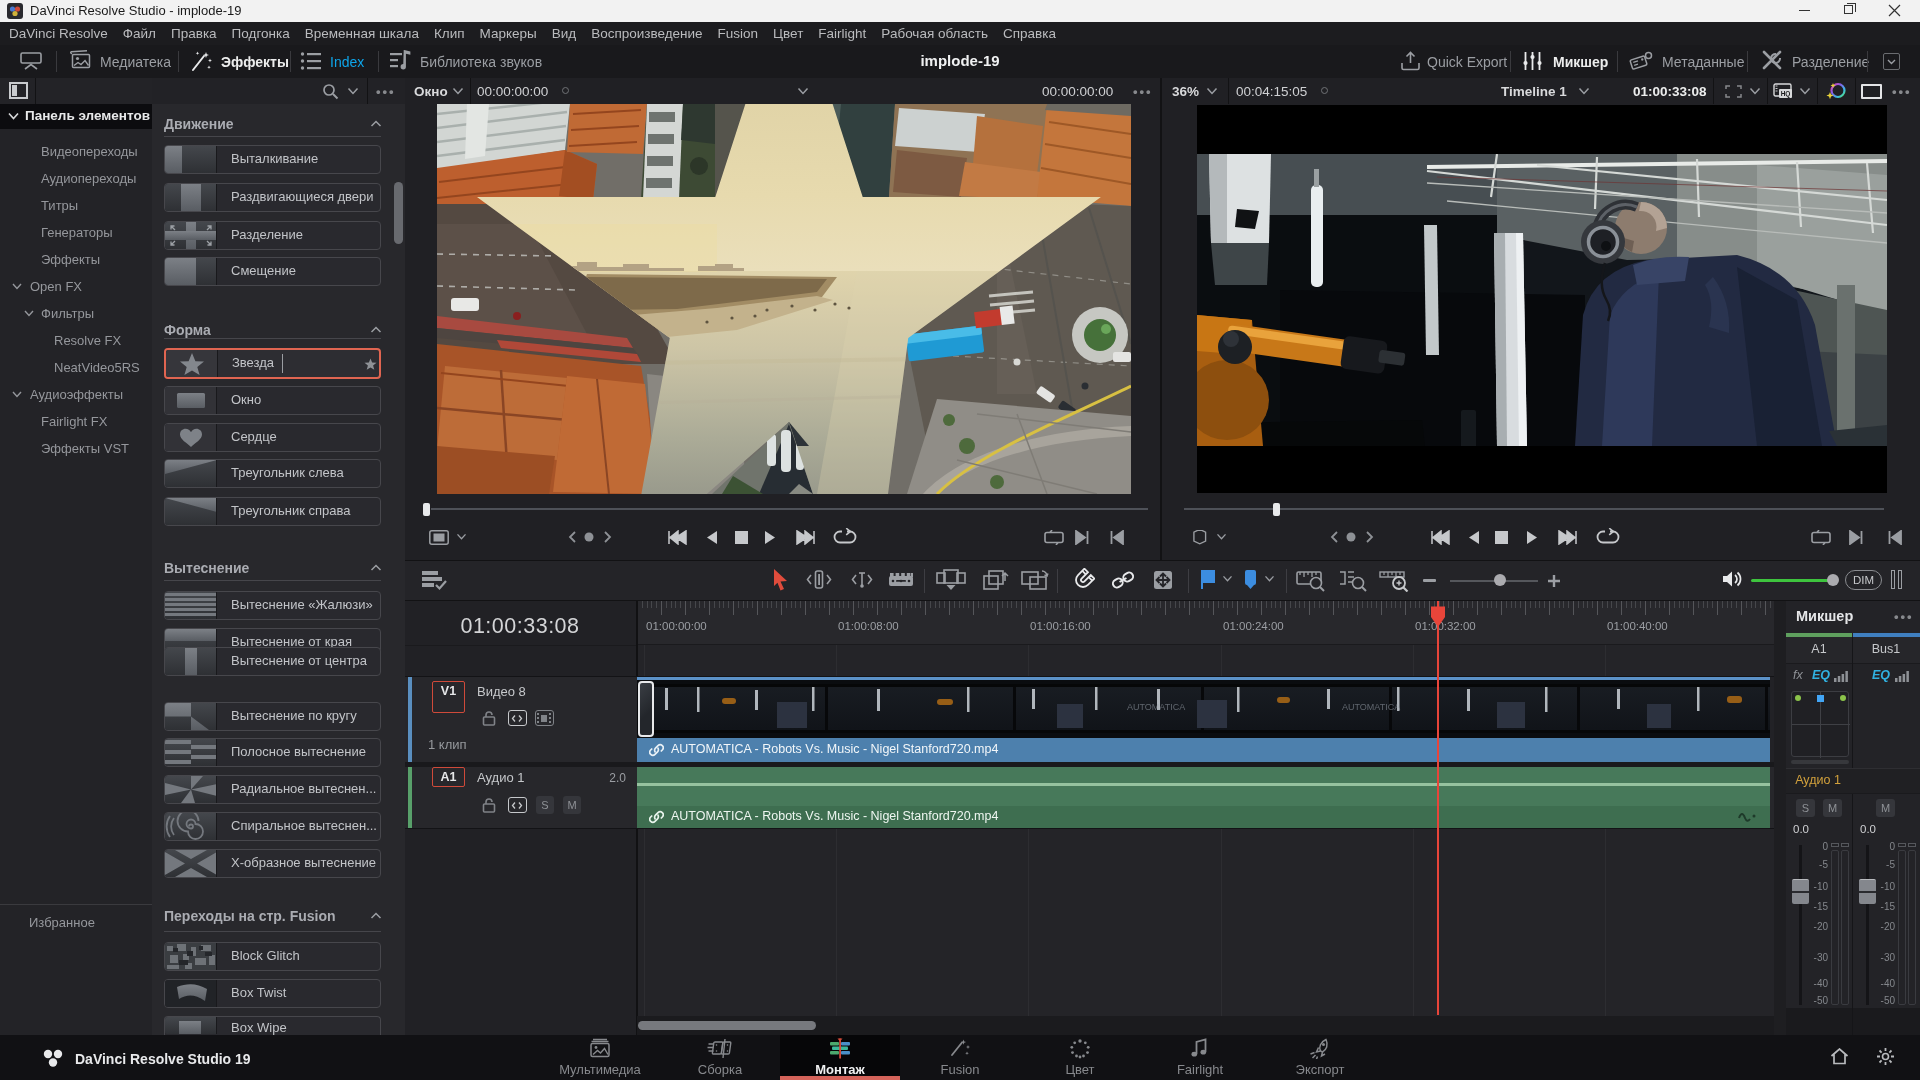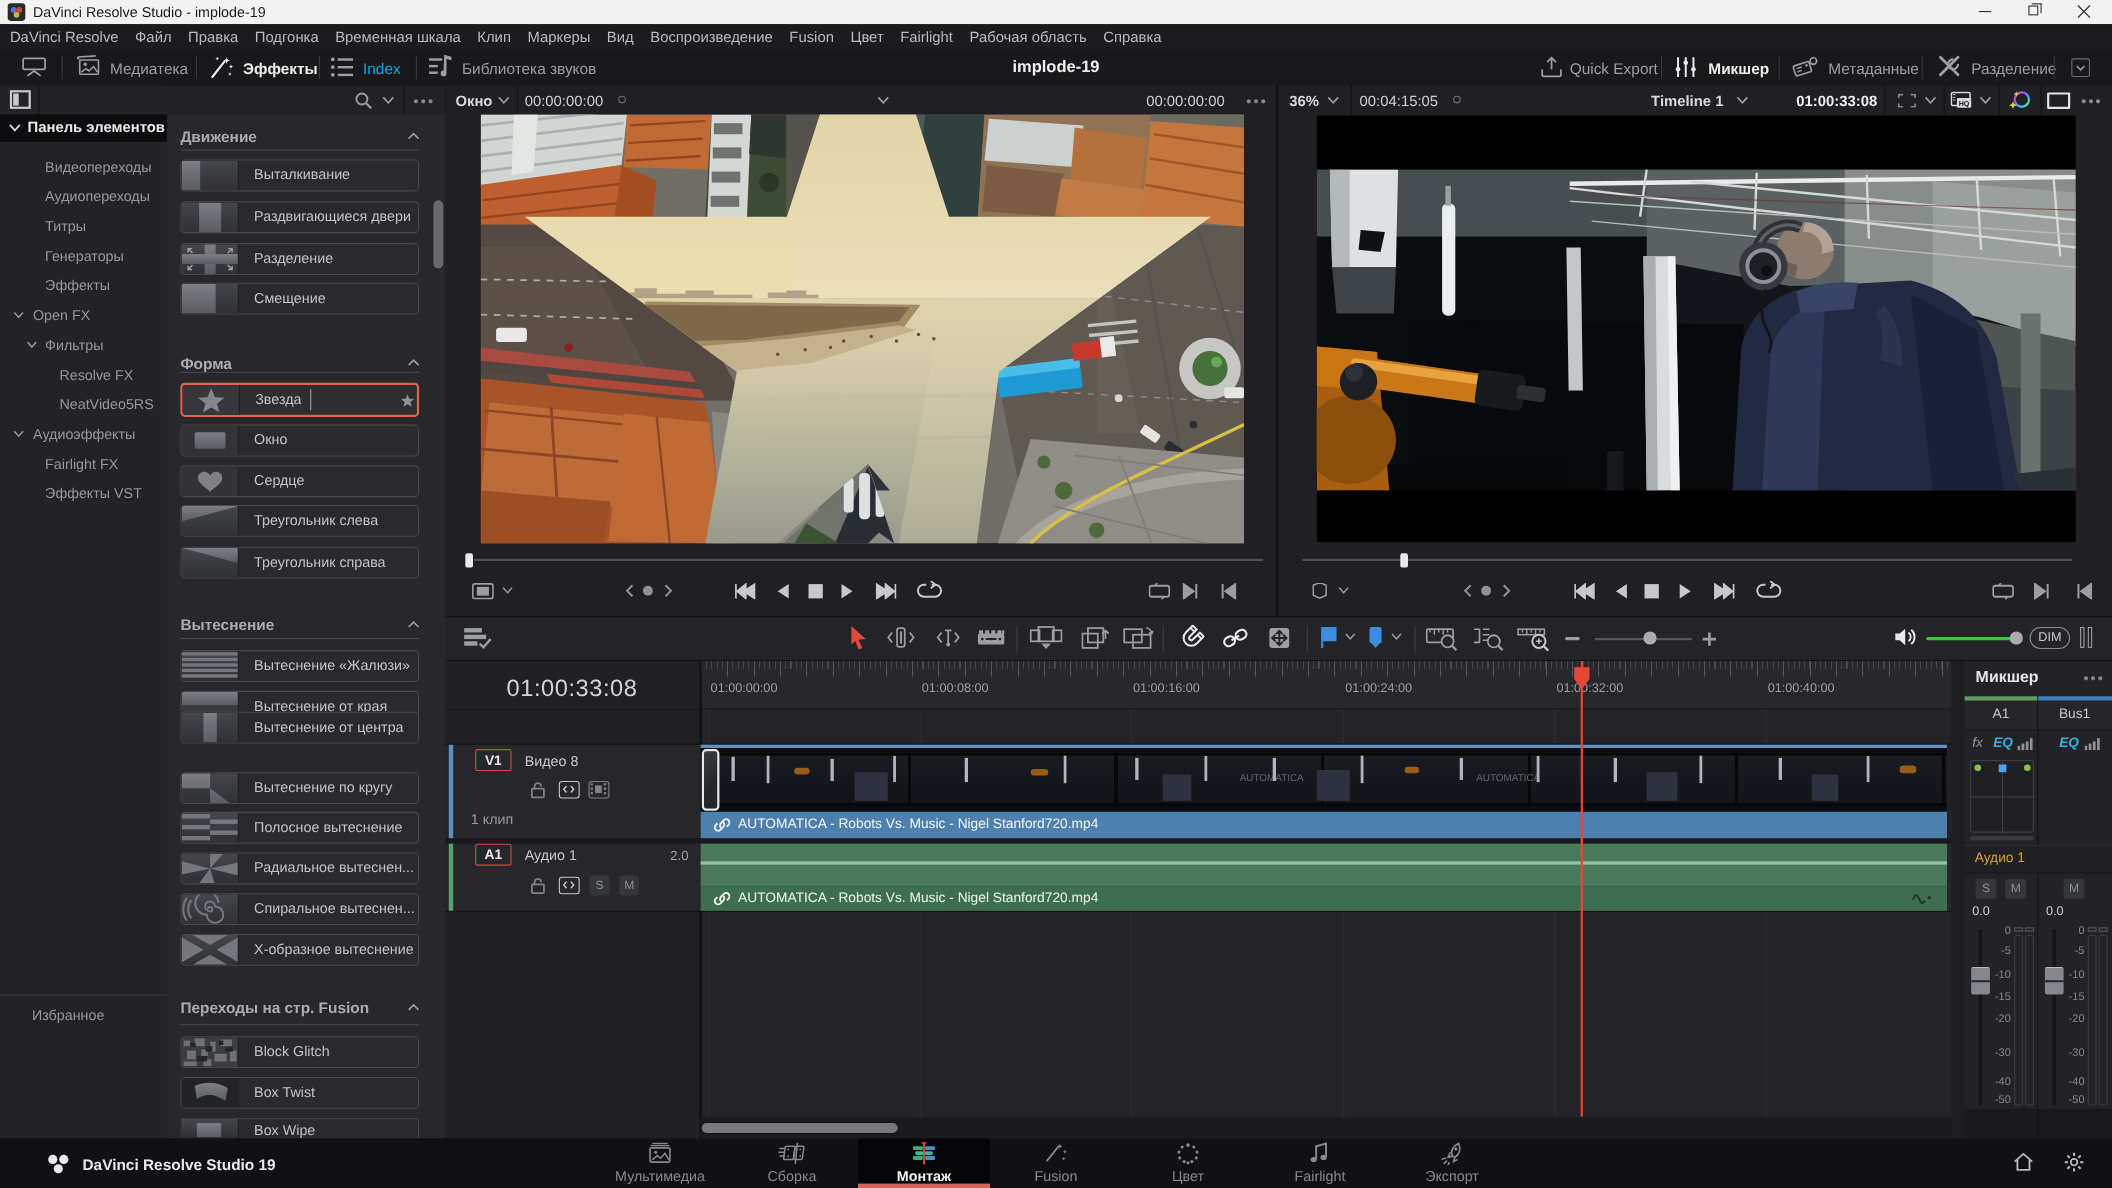--- a/index.html
+++ b/index.html
@@ -1028,21 +1028,21 @@
   <div class="txt" style="left:520px;top:614px;transform:translateX(-50%);font-size:21.5px;color:#d4d5d7;letter-spacing:0.5px;">01:00:33:08</div>
   <div class="abs" style="left:405px;top:645px;width:232px;height:1px;background:#1a1a1d;"></div>
 
   <div class="abs" style="left:636px;top:601px;width:2px;height:434px;background:#111113;"></div>
 
   <div class="abs" style="left:405px;top:677px;width:1369px;height:85px;background:#27272b;"></div>
   <div class="abs" style="left:637px;top:677px;width:1137px;height:85px;background:#222226;"></div>
   <div class="abs" style="left:405px;top:676px;width:1369px;height:1px;background:#131316;"></div>
   <div class="abs" style="left:405px;top:762px;width:1369px;height:5px;background:#19191c;"></div>
   <div class="abs" style="left:408px;top:677px;width:4px;height:85px;background:#5a8fc0;"></div>
-  <div class="abs" style="left:432px;top:681px;width:33px;height:20px;border:1px solid #cf4a3a;border-radius:2px;color:#e6e7e9;font-size:12.5px;font-weight:bold;text-align:center;line-height:18px;">V1</div>
+  <div class="abs" style="left:432px;top:681px;width:33px;height:32px;border:1px solid #cf4a3a;border-radius:2px;color:#e6e7e9;font-size:12.5px;font-weight:bold;text-align:center;line-height:18px;">V1</div>
   <div class="txt" style="left:477px;top:684px;font-size:13px;color:#c6c8cb;">Видео 8</div>
   <svg class="abs" style="left:482px;top:710px;" width="14" height="16" viewBox="0 0 14 16">
     <rect x="1.5" y="7" width="11" height="8" rx="1" fill="none" stroke="#808388" stroke-width="1.6"></rect>
     <path d="M4 7 V5 a3 3 0 0 1 6 0" fill="none" stroke="#808388" stroke-width="1.6"></path>
   </svg>
   <div class="abs" style="left:508px;top:710px;width:19px;height:16px;border:1.5px solid #c6c8cb;border-radius:3px;"><svg width="16" height="13" viewBox="0 0 16 13">
           <path d="M6 3.5 L3.5 6.5 L6 9.5 M10 3.5 L12.5 6.5 L10 9.5" fill="none" stroke="#c6c8cb" stroke-width="1.3"></path>
         </svg></div>
   <div class="abs" style="left:535px;top:710px;width:19px;height:16px;border:1.5px solid #808388;border-radius:3px;">
     <svg width="16" height="13" viewBox="0 0 16 13">

